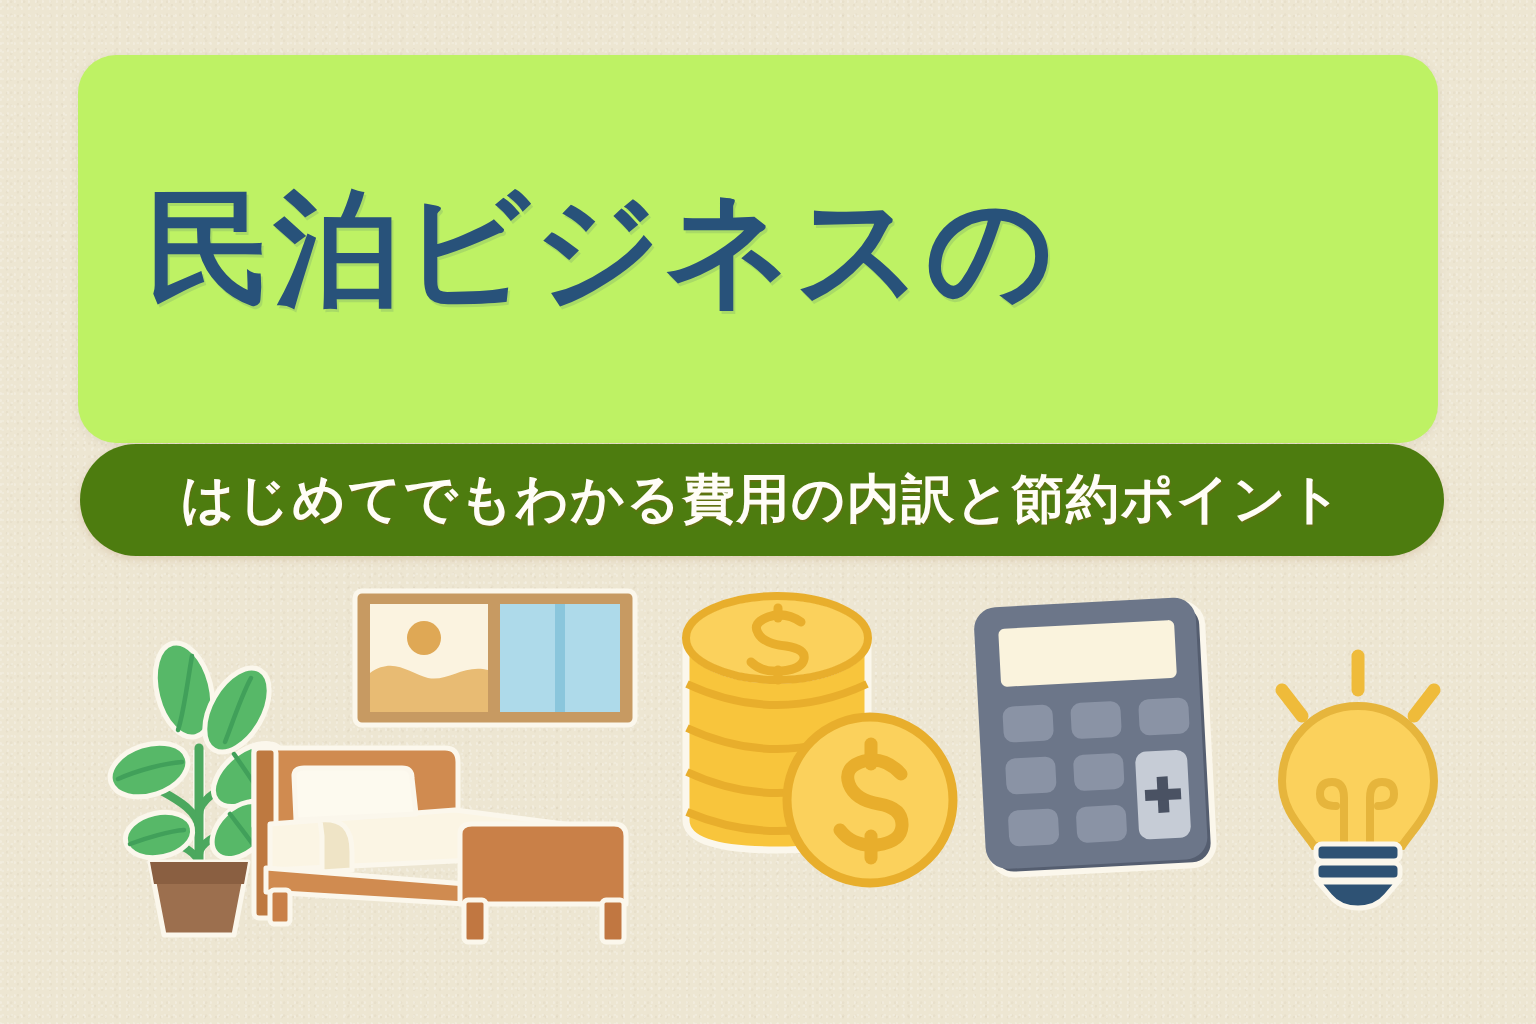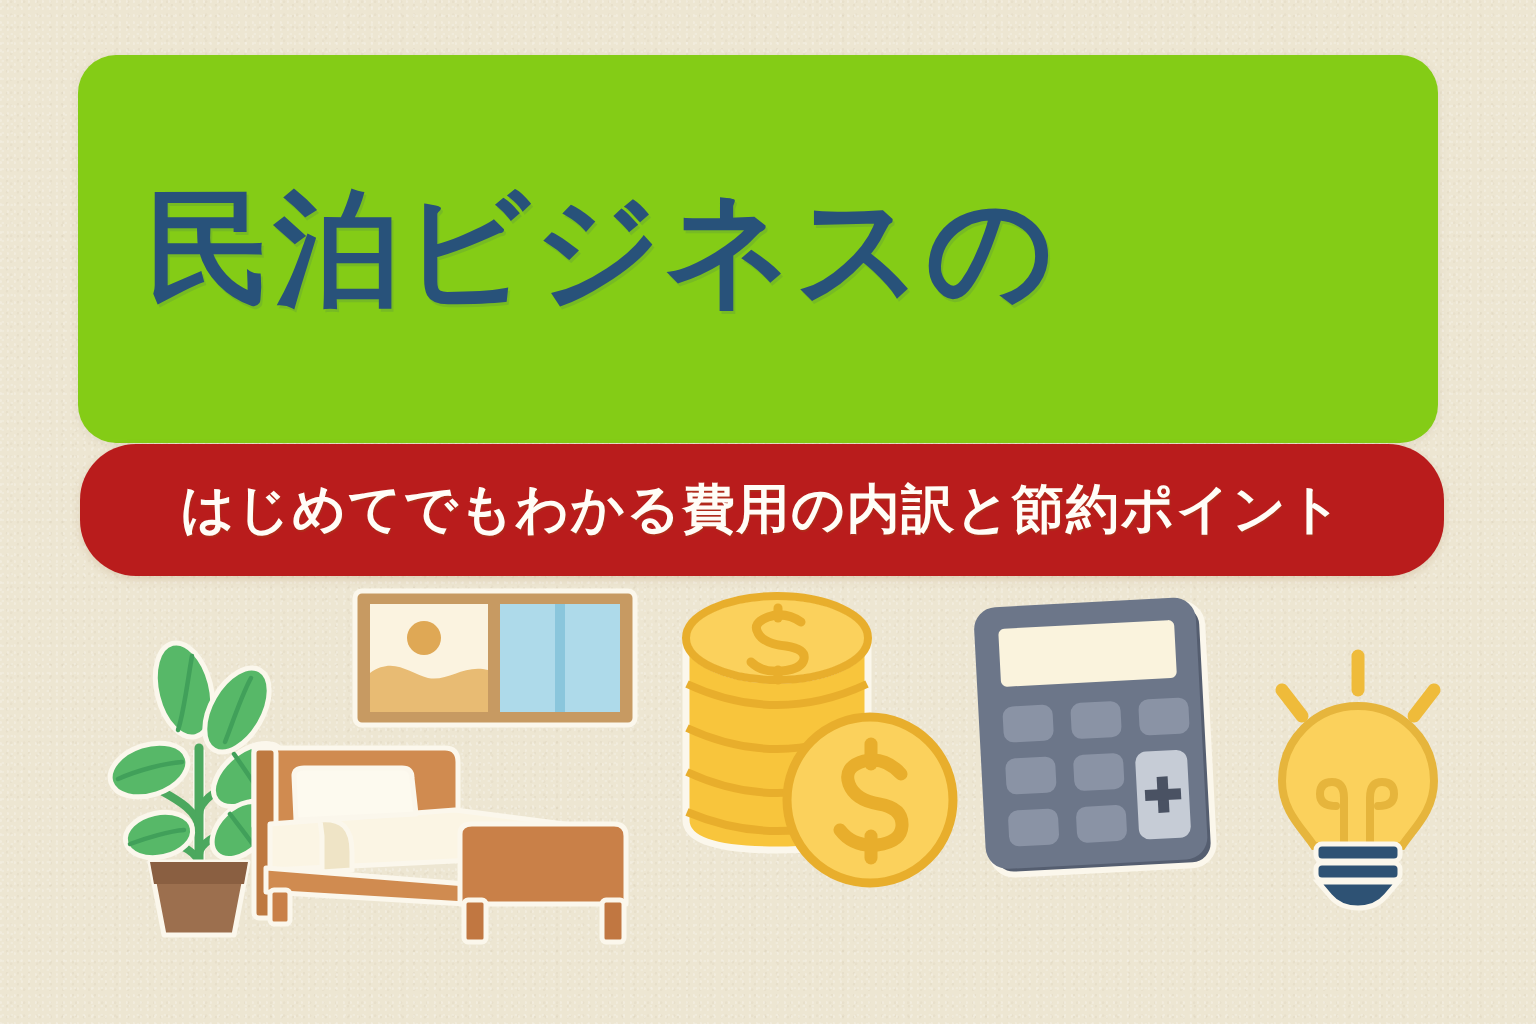--- a/index.html
+++ b/index.html
@@ -35,21 +35,21 @@
     background-size: 7px 7px, 11px 11px, 9px 9px, 13px 13px;
   }
 
   
   #title-card {
     position: absolute;
     left: 78px;
     top: 55px;
     width: 1360px;
     height: 388px;
-    background: #84cc16;
+    background: #bef264;
     border-radius: 38px;
     box-shadow: 0 2px 10px rgba(120,100,70,.10);
     display: flex;
     flex-direction: column;
     justify-content: center;
     align-items: flex-start;
     padding-left: 68px;
     box-sizing: border-box;
   }
   .title-line {
@@ -62,22 +62,22 @@
     text-shadow: 2px 3px 0 rgba(40,82,122,.14);
     font-family: "DejaVu Sans", "Liberation Sans", sans-serif;
   }
 
   
   #subtitle-pill {
     position: absolute;
     left: 80px;
     top: 444px;
     width: 1364px;
-    height: 132px;
-    background: #b91c1c;
+    height: 112px;
+    background: #4d7c0f;
     border-radius: 56px;
     display: flex;
     align-items: center;
     justify-content: center;
     box-shadow: 0 3px 8px rgba(150,90,30,.16);
   }
   #subtitle-text {
     color: #FFFDF7;
     font-size: 53px;
     font-weight: 700;

